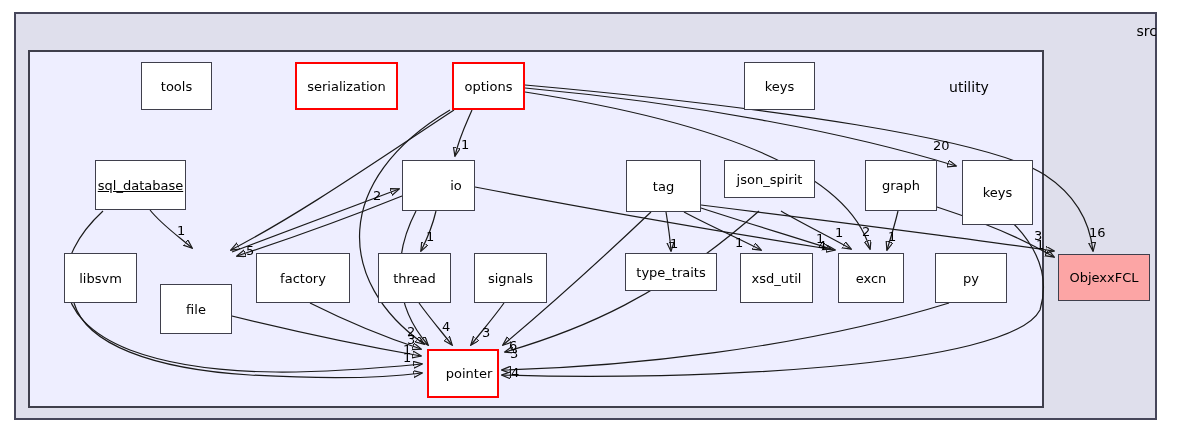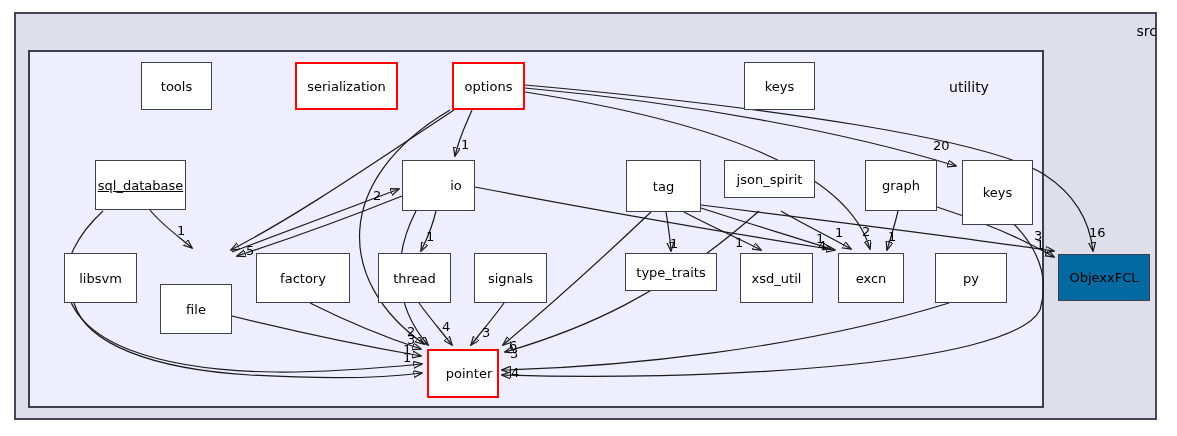--- a/index.html
+++ b/index.html
@@ -9,21 +9,21 @@
   .cluster-outer{left:14px;top:12px;width:1143px;height:408px;background:#dfdfec;border:2px solid #46465a;z-index:1;}
   .cluster-inner{left:28px;top:50px;width:1016px;height:358px;background:#eeeeff;border:2px solid #3f3f4c;z-index:1;}
   .clabel{position:absolute;font-size:14px;line-height:1;z-index:2;}
   .clabel-src{left:14px;top:24px;width:1143px;text-align:right;}
   .clabel-utility{left:938px;top:80px;width:62px;text-align:center;}
   .edges{position:absolute;left:0;top:0;width:1177px;height:436px;z-index:3;pointer-events:none;}
   .edges path{fill:none;stroke:#1a1a1a;stroke-width:1.2px;}
   .node{position:absolute;box-sizing:border-box;background:#ffffff;border:1px solid #3f3f4c;
         display:flex;align-items:center;justify-content:center;font-size:13px;line-height:1;z-index:4;cursor:pointer;}
   .node.red{border:2px solid #ff0000;}
-  .node.ext{background:#0369a1;border:1.5px solid #3f3f4c;}
+  .node.ext{background:#fca5a5;border:1.5px solid #3f3f4c;}
   .ecount{position:absolute;font-size:13px;line-height:1;z-index:5;}
 </style>
 </head>
 <body>
 
 <div class="canvas">
 
   <div class="cluster cluster-outer"></div>
   <div class="cluster cluster-inner"></div>
   <div class="clabel clabel-src">src</div>

